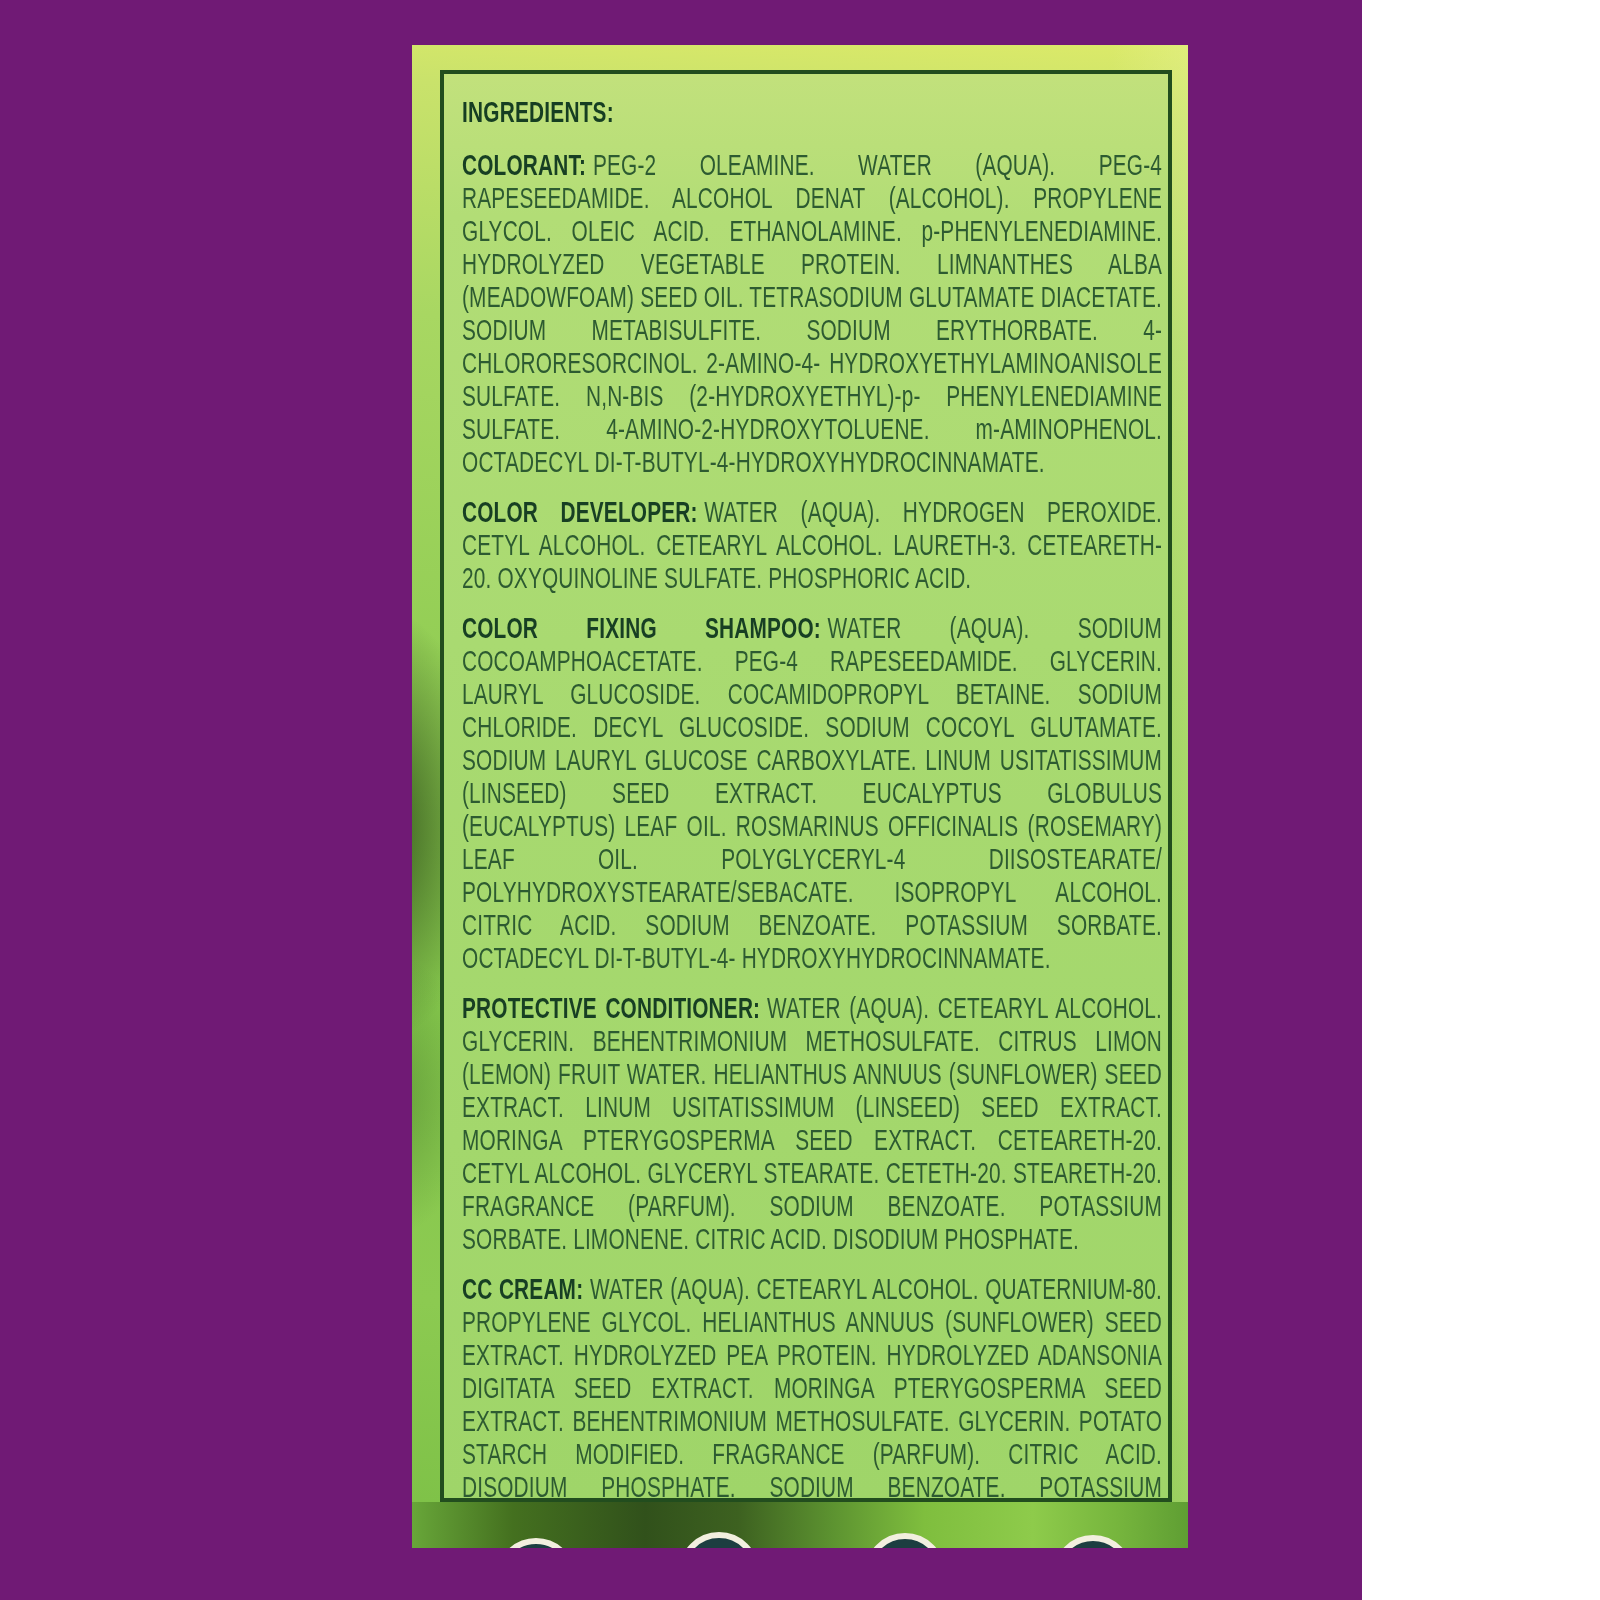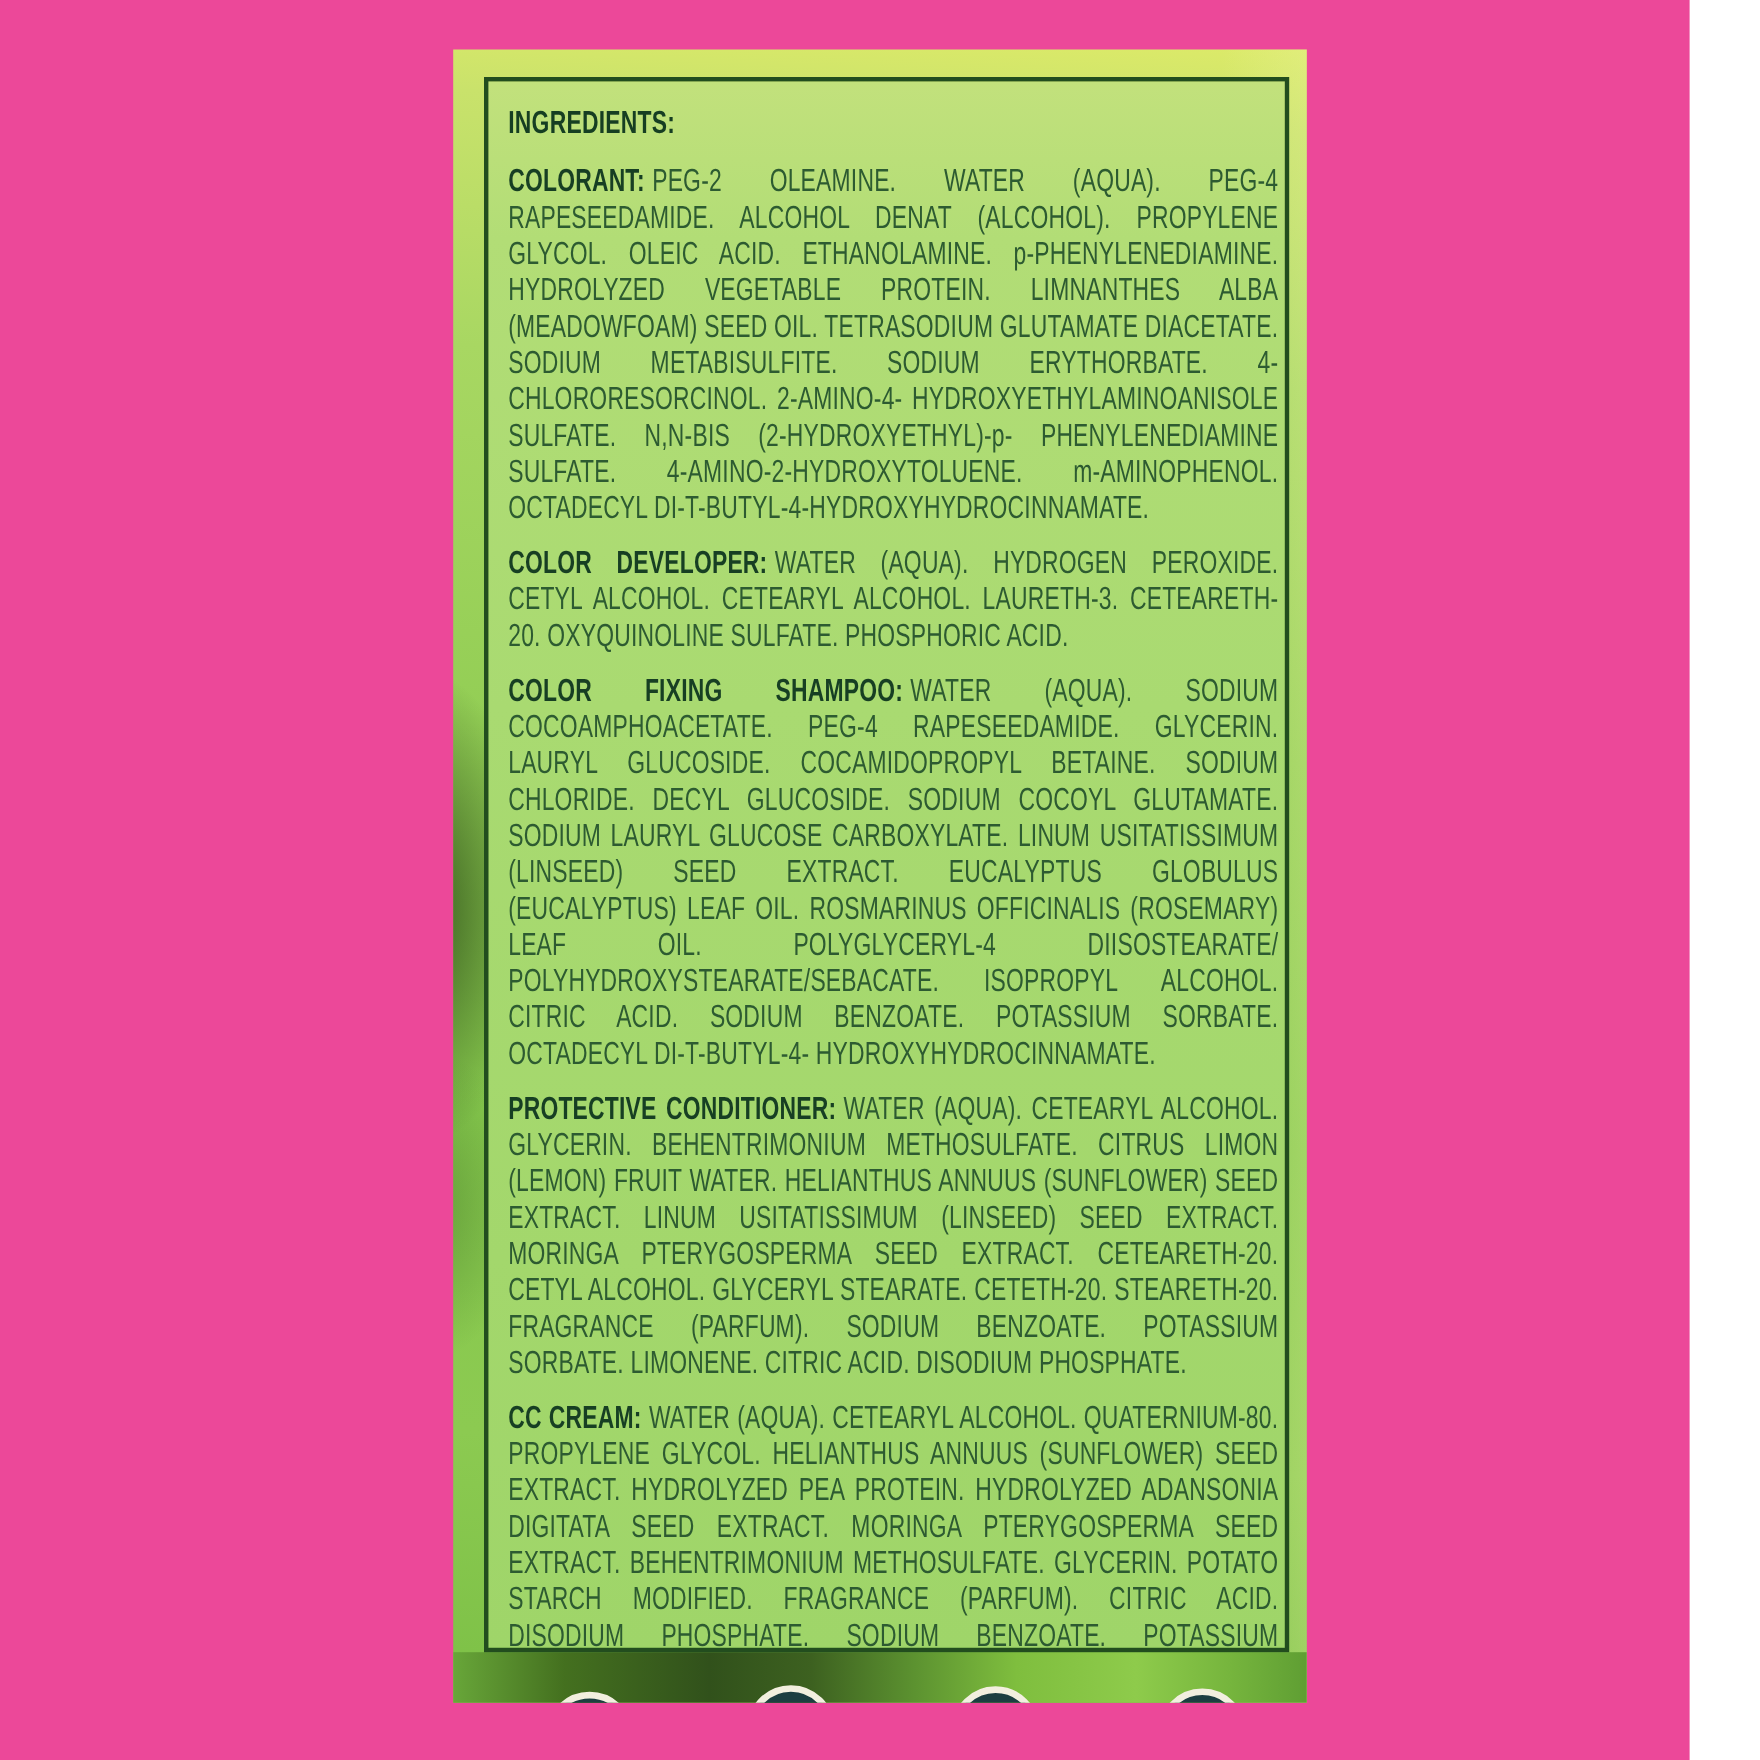--- a/index.html
+++ b/index.html
@@ -1,16 +1,16 @@
 <!DOCTYPE html>
 <html><head>
 <meta charset="utf-8">
 <style>
   html,body{margin:0;padding:0;background:#ffffff;}
-  .stage{position:relative;width:1536px;height:1600px;background:#ec4899;overflow:hidden;
+  .stage{position:relative;width:1362px;height:1600px;background:#701a75;overflow:hidden;
          font-family:"Liberation Sans",sans-serif;}
   
   .photo{position:absolute;left:412px;top:45px;width:776px;height:1503px;overflow:hidden;
     background:
       linear-gradient(270deg, rgba(236,246,168,.28) 0%, rgba(236,246,168,0) 10%),
       radial-gradient(150px 300px at -30px 780px, rgba(32,60,16,.78), rgba(32,60,16,0) 72%),
       radial-gradient(120px 200px at -20px 1050px, rgba(60,110,35,.45), rgba(60,110,35,0) 70%),
       linear-gradient(183deg,#dcea69 0%,#c9e26b 5%,#a8d762 20%,#93ce55 42%,#86c84d 65%,#8cca51 84%,#7cc046 100%);
   }
   

